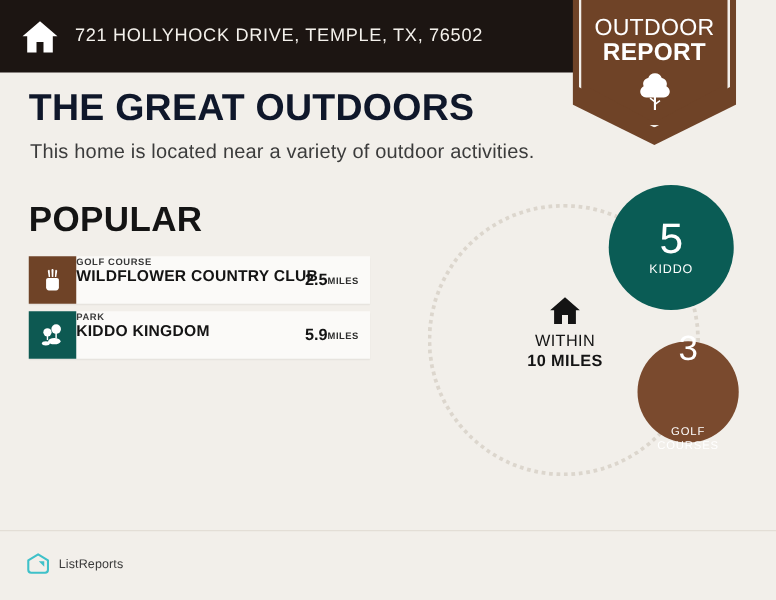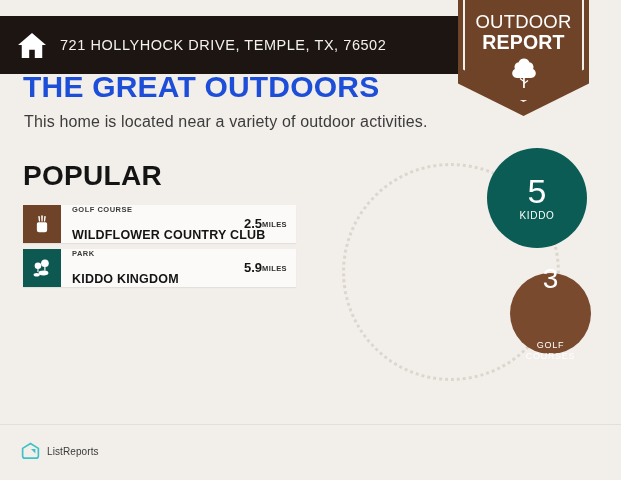--- a/index.html
+++ b/index.html
@@ -26,21 +26,20 @@
   .header {
     position: absolute;
     top: 0; left: 0;
     width: 520px;
     height: 58px;
     background: #1C1512;
     display: flex;
     align-items: center;
     padding-left: 17px;
     box-sizing: border-box;
-    margin-top: 16px;
   }
   .header-home-icon {
     width: 30px;
     height: 27px;
     flex: 0 0 auto;
     margin-right: 13px;
     display: block;
   }
   .header-address {
     color: #F4F1EC;
@@ -117,21 +116,21 @@
     z-index: 3;
   }
 
   
   .title {
     position: absolute;
     top: 70px;
     left: 23px;
     font-size: 30px;
     font-weight: bold;
-    color: #1d4ed8;
+    color: #0f172a;
     letter-spacing: 0.2px;
   }
   .subtitle {
     position: absolute;
     top: 113px;
     left: 24px;
     font-size: 16px;
     color: #3C3C3C;
     letter-spacing: 0.15px;
   }
@@ -166,22 +165,21 @@
     flex: 0 0 38px;
     display: flex;
     align-items: center;
     justify-content: center;
   }
   .poi-icon-tile svg { width: 22px; height: 22px; display: block; }
   .poi-text {
     flex: 1 1 auto;
     display: flex;
     flex-direction: column;
-    justify-content: space-between;
-    padding-left: 11px;
+    justify-content: flex-start;
     min-width: 0;
   }
   .poi-category {
     font-size: 7.5px;
     font-weight: bold;
     color: #3A3A3A;
     letter-spacing: 0.5px;
     line-height: 1.2;
   }
   .poi-name {
@@ -401,20 +399,27 @@
         <span class="poi-dist-value">5.9</span>
         <span class="poi-dist-unit">MILES</span>
       </div>
     </div>
 
   </div>
 
   <div class="radius-wrap">
     <div class="dotted-circle"></div>
 
+    <div class="center-label">
+      <svg class="center-home-icon" viewBox="0 0 32 29">
+        <path d="M16 1 L31 14 L27 14 L27 28 L19 28 L19 19 L13 19 L13 28 L5 28 L5 14 L1 14 Z" fill="#141414"></path>
+      </svg>
+      <span class="center-line1">WITHIN</span>
+      <span class="center-line2">10 MILES</span>
+    </div>
 
     <div class="stat-circle stat-parks">
       <span class="stat-value">5</span>
       <span class="stat-label">KIDDO</span>
     </div>
 
     <div class="stat-circle stat-golf">
       <span class="stat-value">3</span>
       <span class="stat-label">
         <span>GOLF</span><br>

